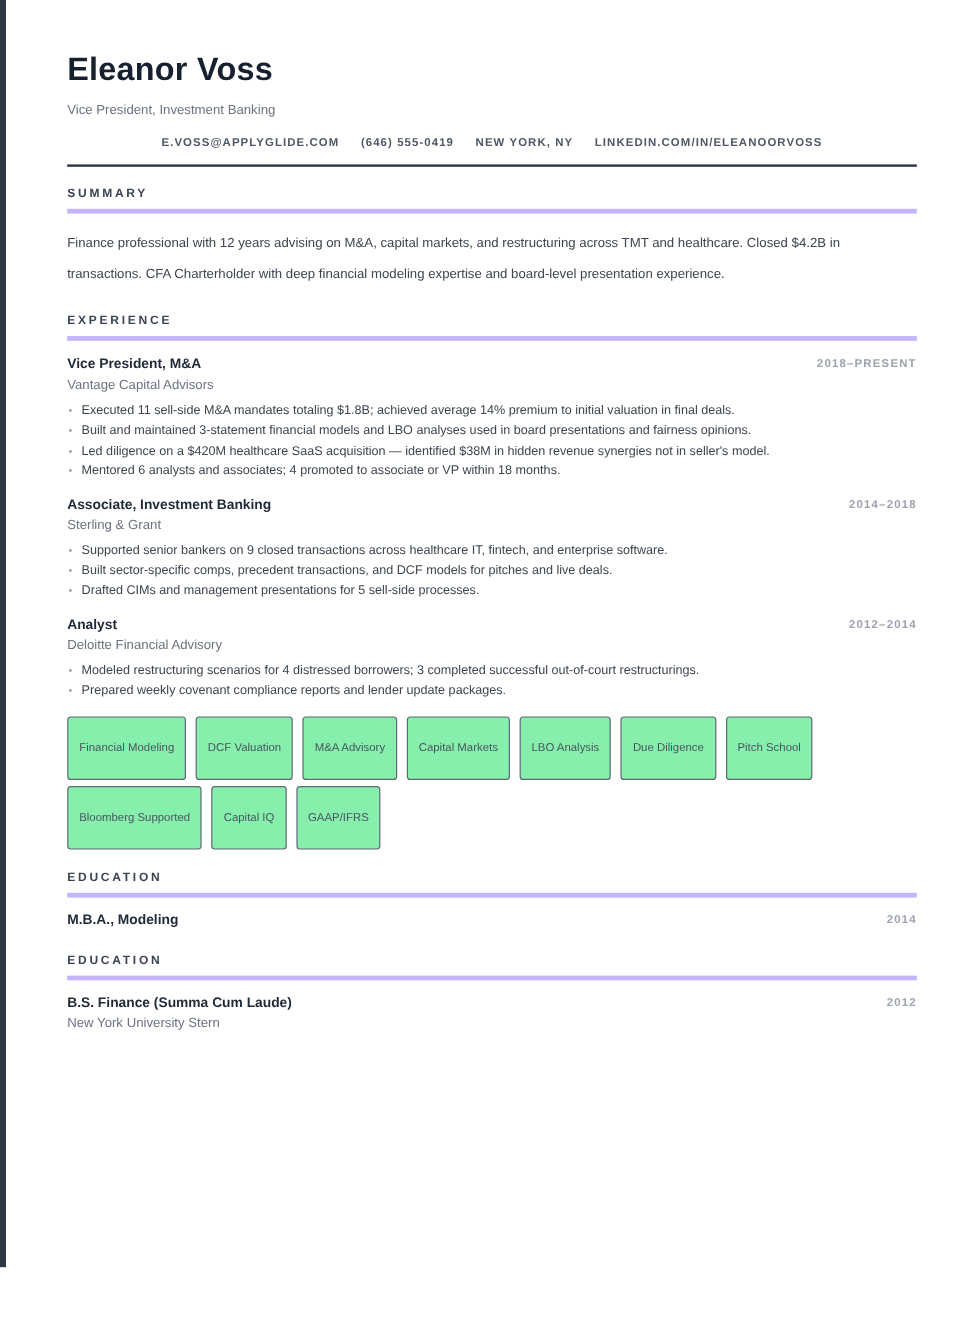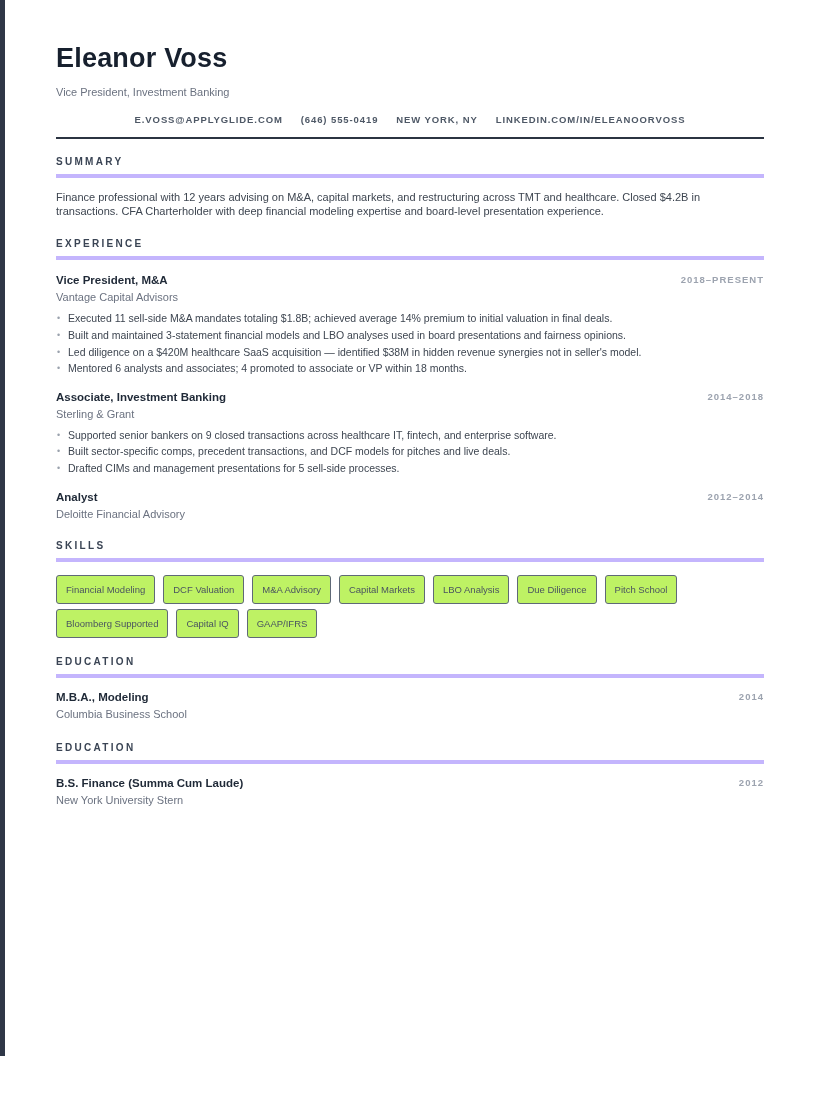--- a/index.html
+++ b/index.html
@@ -15,34 +15,34 @@
   .top-rule { margin-top:12px; border-top:2px solid #2b3441; }
 
   .section-heading { font-size:10px; font-weight:bold; letter-spacing:2.3px; color:#3a4454;
                      text-transform:uppercase; padding-bottom:7px; border-bottom:4px solid #c4b5fd; }
   .mt-summary { margin-top:17px; }
   .mt-experience { margin-top:20px; }
   .mt-skills { margin-top:20px; }
   .mt-education1 { margin-top:18px; }
   .mt-education2 { margin-top:22px; }
 
-  .summary-text { margin-top:12px; font-size:11px; line-height:14px; color:#3d4550; max-width:708px; }
+  .summary-text { margin-top:12px; font-size:11px; line-height:26px; color:#3d4550; max-width:708px; }
 
   .job { margin-top:14px; }
   .job-header, .edu-header { display:flex; justify-content:space-between; align-items:flex-start; }
   .job-title, .edu-degree { font-size:11.5px; font-weight:bold; color:#1f2937; }
   .job-dates, .edu-year { font-size:9.5px; font-weight:bold; letter-spacing:1px; color:#9ca3af; }
   .job-company, .edu-school { margin-top:5px; font-size:11px; color:#6b7280; }
   .bullets { margin-top:7px; list-style:none; }
   .bullets li { position:relative; padding-left:12px; font-size:10.5px; line-height:16.6px; color:#3d4550; }
   .bullets li::before { content:"•"; position:absolute; left:1px; top:0; color:#9aa2ad; font-size:9px; }
 
   .pills { margin-top:13px; display:flex; flex-wrap:wrap; gap:5px 8px; max-width:712px; }
-  .pill { border:1px solid #5f6977; border-radius:3px; padding:8px 9px; font-size:9.5px; color:#4a5460;
-          background:#bef264; white-space:nowrap; }
+  .pill { border:1px solid #5f6977; border-radius:3px; padding:20px 9px; font-size:9.5px; color:#4a5460;
+          background:#86efac; white-space:nowrap; }
 
   .edu-block { margin-top:13px; }
 </style>
 </head>
 <body>
 
 <div class="accent-strip"></div>
 
 <div class="page">
 
@@ -101,24 +101,29 @@
             <li>Drafted CIMs and management presentations for 5 sell-side processes.</li>
           </ul>
       </div>
 
       <div class="job">
         <div class="job-header">
           <span class="job-title">Analyst</span>
           <span class="job-dates">2012–2014</span>
         </div>
         <div class="job-company">Deloitte Financial Advisory</div>
+        <ul class="bullets">
+
+            <li>Modeled restructuring scenarios for 4 distressed borrowers; 3 completed successful out-of-court restructurings.</li>
+
+            <li>Prepared weekly covenant compliance reports and lender update packages.</li>
+          </ul>
       </div>
     </div>
 
-  <div class="section-heading mt-skills">SKILLS</div>
   <div class="pills">
 
       <span class="pill">Financial Modeling</span>
 
       <span class="pill">DCF Valuation</span>
 
       <span class="pill">M&amp;A Advisory</span>
 
       <span class="pill">Capital Markets</span>
 
@@ -137,21 +142,20 @@
 
   <div>
 
       <div>
         <div class="section-heading mt-education1">EDUCATION</div>
         <div class="edu-block">
           <div class="edu-header">
             <span class="edu-degree">M.B.A., Modeling</span>
             <span class="edu-year">2014</span>
           </div>
-          <div class="edu-school">Columbia Business School</div>
         </div>
       </div>
 
       <div>
         <div class="section-heading mt-education2">EDUCATION</div>
         <div class="edu-block">
           <div class="edu-header">
             <span class="edu-degree">B.S. Finance (Summa Cum Laude)</span>
             <span class="edu-year">2012</span>
           </div>

